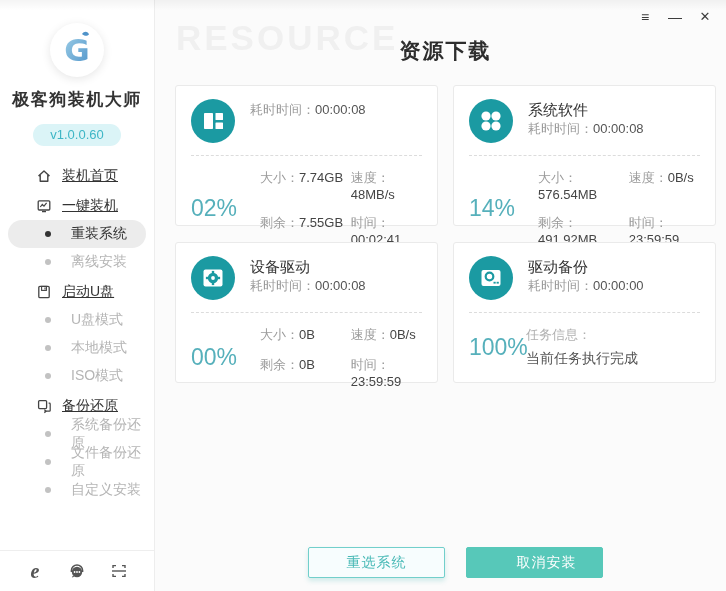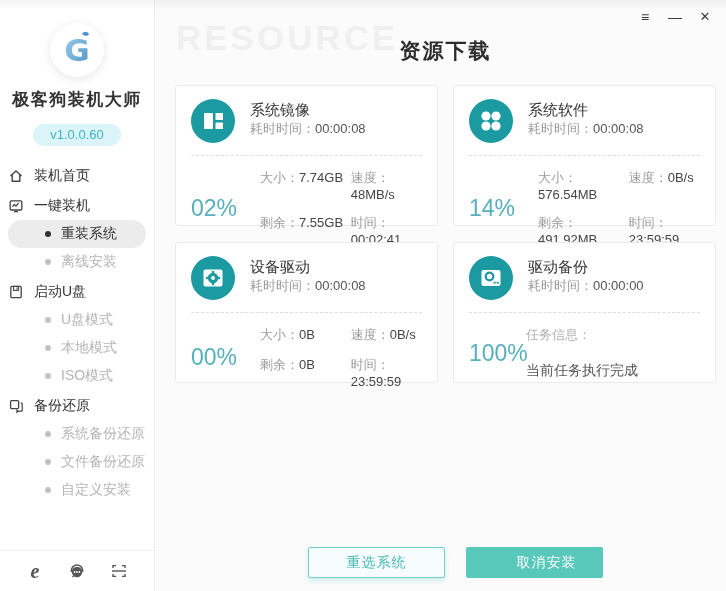--- a/index.html
+++ b/index.html
@@ -22,23 +22,23 @@
 
   
   .sidebar { position:absolute; left:0; top:0; width:155px; height:591px; background:#fff; border-right:1px solid #ededed; z-index:10; }
   .logo-wrap { width:54px; height:54px; margin:23px auto 0; border-radius:50%; background:#fff;
                box-shadow:0 2px 10px rgba(0,0,0,0.10); display:flex; align-items:center; justify-content:center; }
   .app-name { margin-top:11px; text-align:center; font-size:17px; font-weight:bold; color:#333; letter-spacing:1.5px; }
   .version-pill { width:88px; height:22px; margin:13px auto 0; line-height:22px; text-align:center;
                   background:#dbf4f7; color:#3db6c6; font-size:13px; border-radius:11px; }
   .menu { margin-top:16px; }
   .menu-row { height:28px; display:flex; align-items:center; font-size:14px; cursor:pointer; }
-  .menu-row.section { color:#333; padding-left:8px; gap:10px; margin-top:2px; }
+  .menu-row.section { color:#333; padding-left:36px; gap:10px; margin-top:2px;text-decoration:underline; }
   .menu-row.section .mi { width:16px; height:16px; flex:0 0 16px; }
-  .menu-row.sub { color:#b5b5b5; padding-left:45px; gap:10px; }
+  .menu-row.sub { color:#b5b5b5; padding-left:45px; gap:20px; }
   .menu-row.sub .bullet { width:6px; height:6px; border-radius:50%; background:#c2c2c2; flex:0 0 6px; }
   .menu-row.sub.active { background:#ececec; border-radius:14px; margin:0 8px; padding-left:37px; color:#333; }
   .menu-row.sub.active .bullet { background:#333; }
   .sidebar-footer { position:absolute; left:0; right:0; bottom:0; height:41px; border-top:1px solid #eee;
                     display:flex; align-items:center; justify-content:space-around; padding:0 14px; }
   .foot-ic { width:22px; height:22px; display:flex; align-items:center; justify-content:center; cursor:pointer; }
   .ie-glyph { font-family:"Liberation Serif", serif; font-style:italic; font-weight:bold; font-size:20px; color:#555; line-height:1; }
 
   
   .main { position:absolute; left:155px; top:0; width:571px; height:591px; }
@@ -56,21 +56,21 @@
   .card-head-text { margin-left:15px; padding-top:2px; }
   .card-title { font-size:15px; color:#333; }
   .card-elapsed { font-size:13px; color:#555; }
   .lbl { color:#9b9b9b; }
   .card-divider { border-top:1px dashed #dcdcdc; margin-top:12px; }
   .card-bottom { display:flex; margin-top:13px; align-items:center; }
   .card-percent { width:57px; font-size:23px; color:#56b0bb; flex:0 0 57px; }
   .card-stats { flex:1; display:grid; grid-template-columns:56% 44%; row-gap:12px; font-size:13px; color:#454545;margin-left:12px; }
   .task-info { flex:1; font-size:13px; }
   .task-info .ti-label { color:#b0b0b0; }
-  .task-info .ti-value { color:#555; font-size:14px; margin-top:18px; }
+  .task-info .ti-value { color:#555; font-size:14px; margin-top:6px; }
 
   .footer-buttons { position:absolute; left:15px; bottom:13px; width:100%; display:flex; justify-content:center; gap:21px; }
   .btn { width:137px; height:31px; font-size:14px; letter-spacing:1px; border-radius:2px;
          display:flex; align-items:center; justify-content:center; cursor:pointer; font-family:inherit; }
   .btn-outline { background:#f7fdfe; border:1px solid #72cfcb; color:#48b9b6; box-shadow:0 3px 5px rgba(110,200,195,0.3); }
   .btn-solid { background:#57c8b9; border:1px solid #57c8b9; color:#fdfefe;padding-left:24px; }
 </style>
 </head>
 <body>
 
@@ -201,21 +201,20 @@
 
     <div class="card">
       <div class="card-head">
         <svg class="card-icon" viewBox="0 0 44 44">
           <circle cx="22" cy="22" r="22" fill="#1b9aa2"></circle>
           <rect x="13" y="14" width="9" height="16" rx="0.8" fill="#fff"></rect>
           <rect x="24.5" y="14" width="7.5" height="7" rx="0.6" fill="#fff"></rect>
           <rect x="24.5" y="23.5" width="7.5" height="6.5" rx="0.6" fill="#fff"></rect>
         </svg>
         <div class="card-head-text">
-          <div class="card-title">系统镜像</div>
           <div class="card-elapsed"><span class="lbl">耗时时间：</span><span>00:00:08</span></div>
         </div>
       </div>
       <div class="card-divider"></div>
       <div class="card-bottom">
         <div class="card-percent">02%</div>
         <div class="card-stats">
           <div class="stat"><span class="lbl">大小：</span><span>7.74GB</span></div>
           <div class="stat"><span class="lbl">速度：</span><span>48MB/s</span></div>
           <div class="stat"><span class="lbl">剩余：</span><span>7.55GB</span></div>

